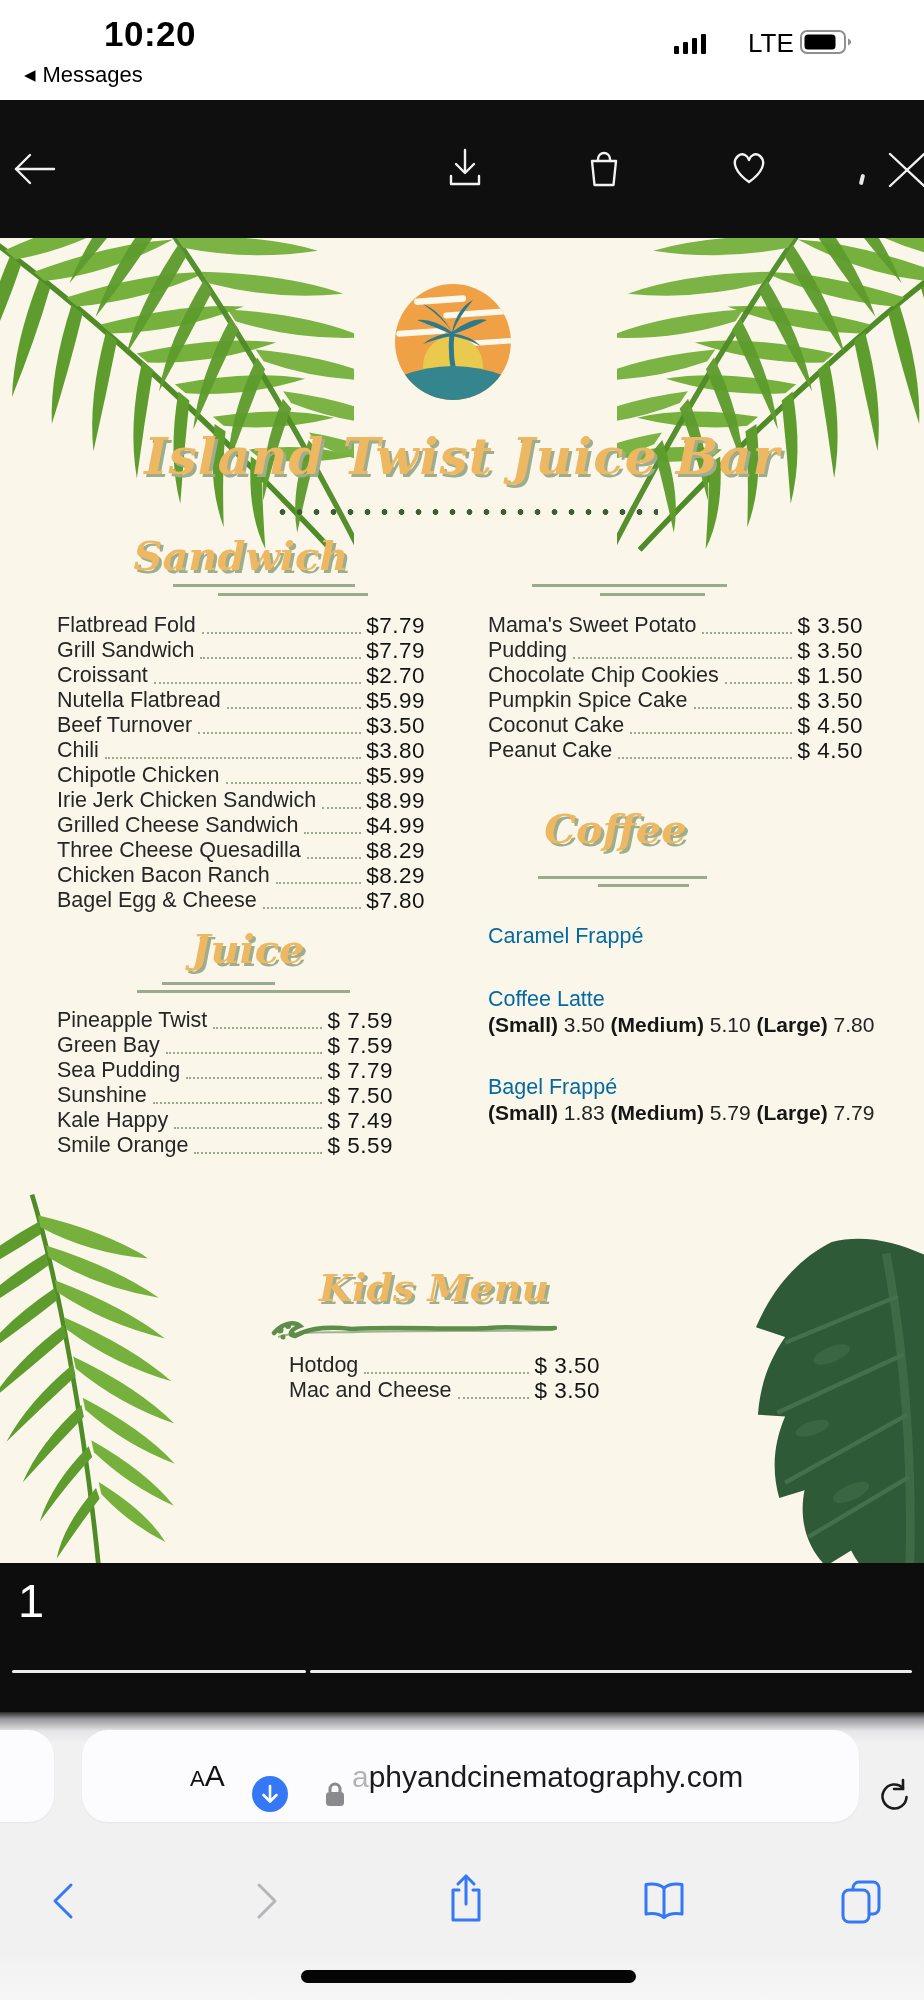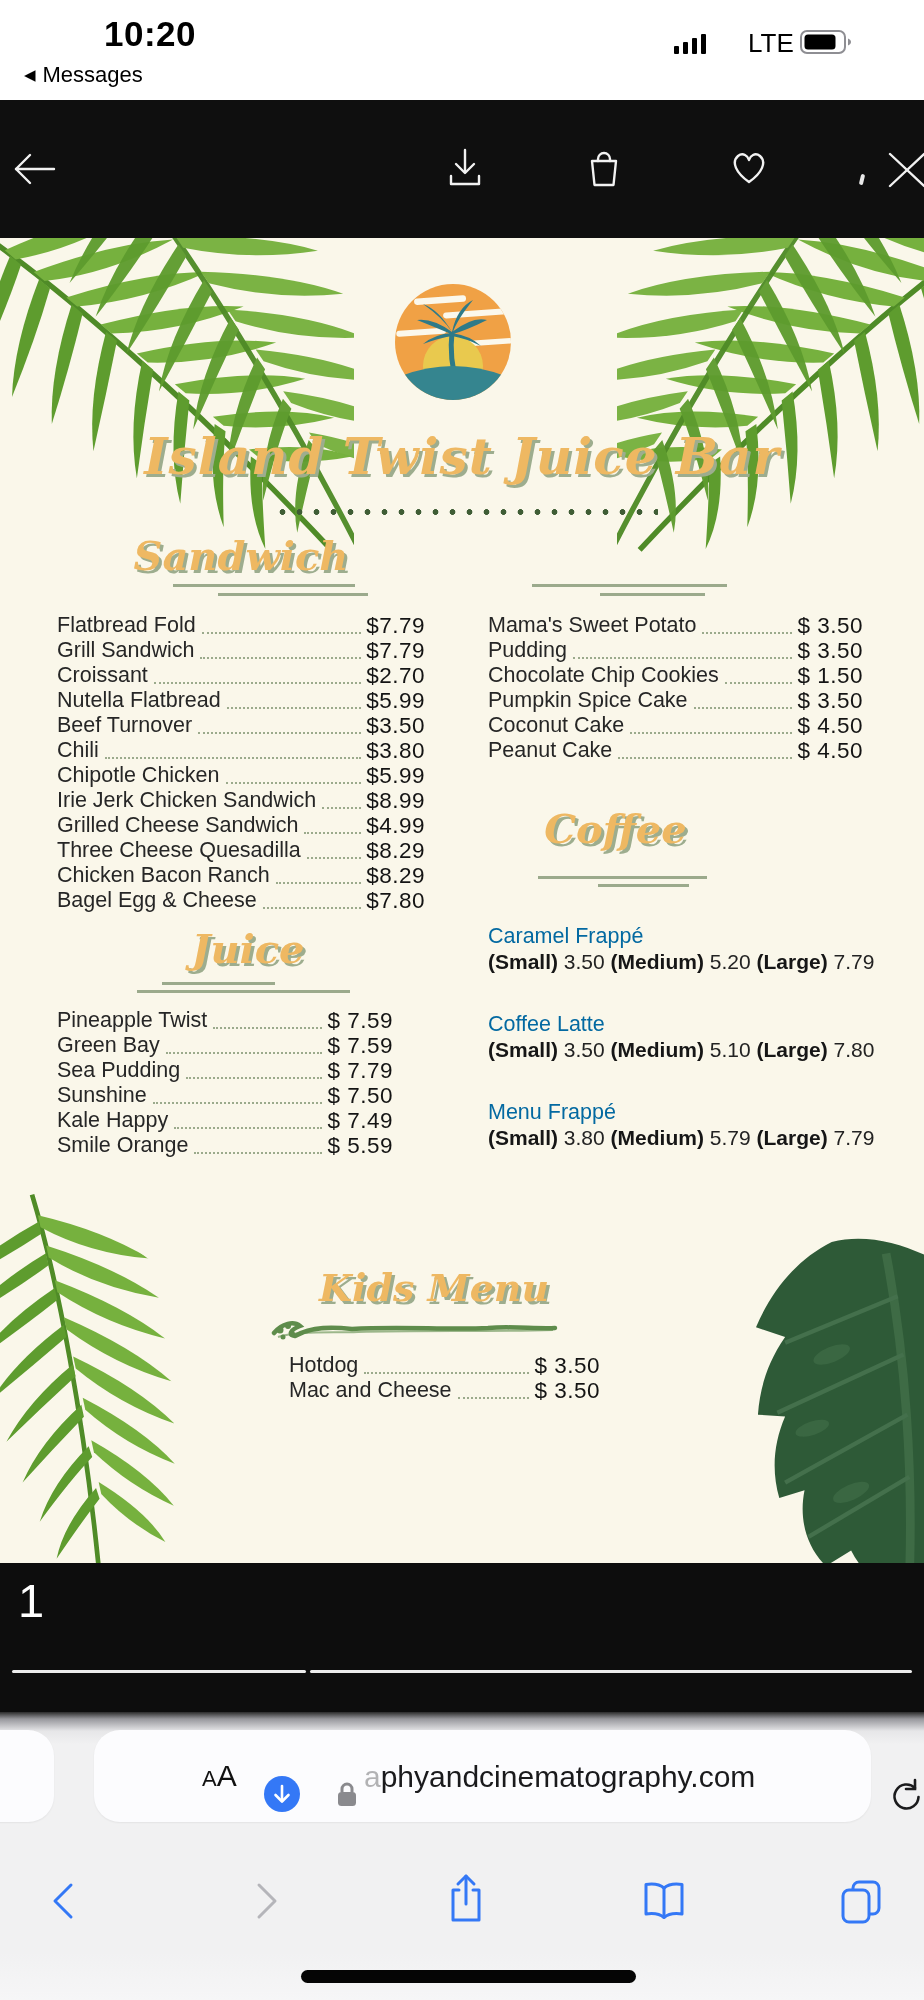--- a/index.html
+++ b/index.html
@@ -310,29 +310,28 @@
           <span class="mprice">$ 4.50</span>
         </div>
     </div>
 
     <div class="abs sechead script" style="left:488px;top:568px;width:255px">Coffee</div>
     <div class="abs ul" style="left:538px;top:638px;width:169px"></div>
     <div class="abs ul" style="left:598px;top:646px;width:91px"></div>
     <div class="abs" style="left:488px;top:648px;width:410px">
       <div class="centry">
         <div class="cname">Caramel Frappé</div>
-        <div class="csizes"><b>(Small)</b> <span>3.50</span> <b>(Medium)</b> <span>5.20</span> <b>(Large)</b> <span>7.79</span></div>
       </div>
       <div class="centry">
         <div class="cname">Coffee Latte</div>
         <div class="csizes"><b>(Small)</b> <span>3.50</span> <b>(Medium)</b> <span>5.10</span> <b>(Large)</b> <span>7.80</span></div>
       </div>
       <div class="centry">
-        <div class="cname">Menu Frappé</div>
-        <div class="csizes"><b>(Small)</b> <span>3.80</span> <b>(Medium)</b> <span>5.79</span> <b>(Large)</b> <span>7.79</span></div>
+        <div class="cname">Bagel Frappé</div>
+        <div class="csizes"><b>(Small)</b> <span>1.83</span> <b>(Medium)</b> <span>5.79</span> <b>(Large)</b> <span>7.79</span></div>
       </div>
     </div>
 
     <div class="abs sechead script" style="left:80px;top:688px;width:336px">Juice</div>
     <div class="abs ul" style="left:162px;top:744px;width:113px"></div>
     <div class="abs ul" style="left:137px;top:752px;width:213px"></div>
     <div class="abs" style="left:57px;top:770px;width:336px">
       <div class="mrow">
           <span class="mname">Pineapple Twist</span>
           <span class="lead"></span>
@@ -389,21 +388,21 @@
   </div>
 
   <div class="abs" id="pager">
     <div class="abs pagenum">1</div>
     <div class="abs pline" style="left:12px;width:294px"></div>
     <div class="abs pline" style="left:310px;width:602px"></div>
   </div>
 
   <div class="abs" id="chrome">
     <div class="abs pill" style="left:-34px;width:88px"></div>
-    <div class="abs pill" style="left:94px;width:777px">
+    <div class="abs pill" style="left:82px;width:777px">
       <span class="abs aa">AA</span>
       <span class="abs bluecirc">
         <svg width="36" height="36">
           <g stroke="#fff" stroke-width="2.6" fill="none" stroke-linecap="round" stroke-linejoin="round">
             <path d="M18,10 V25"></path>
               <path d="M11.5,19 L18,25.5 L24.5,19"></path>
           </g>
         </svg>
       </span>
       <svg class="abs" style="left:241px;top:50px" width="24" height="28">

